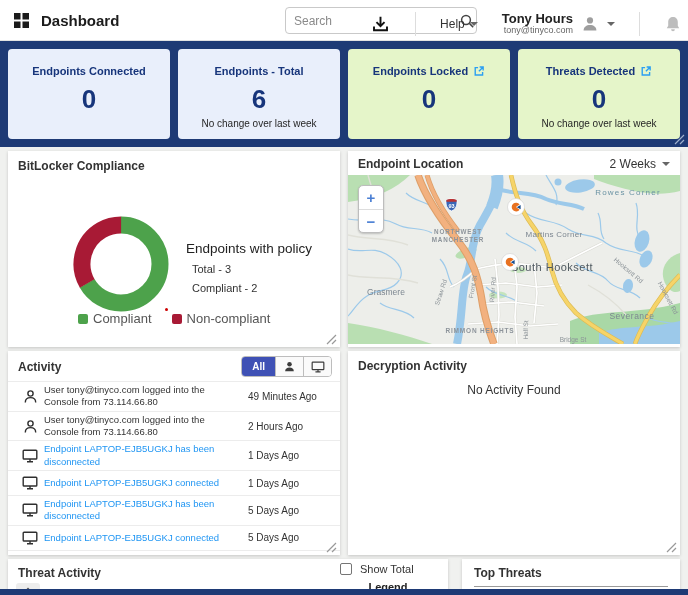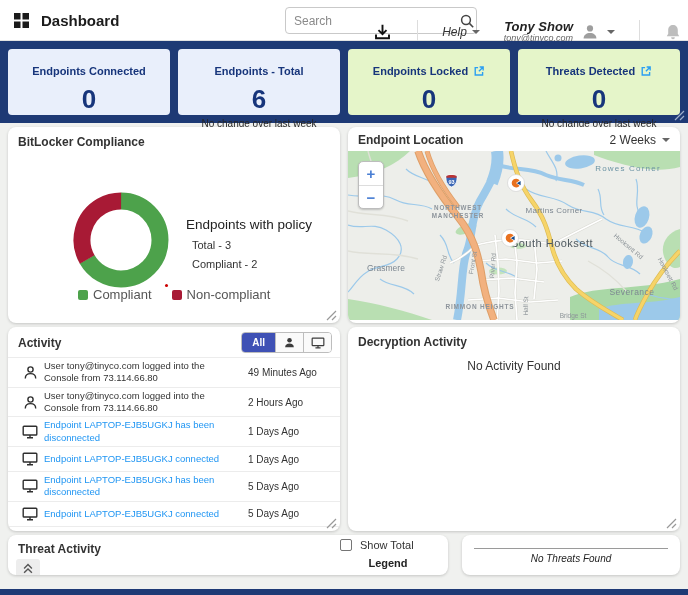--- a/index.html
+++ b/index.html
@@ -12,40 +12,40 @@
     color:#222;
   }
   
   .topbar { height:41px; background:#fff; border-bottom:1px solid #e2e2e2; position:relative; display:flex; align-items:center; }
   .brand { display:flex; align-items:center; gap:12px; margin-left:14px; }
   .brand-title { font-size:15px; font-weight:bold; color:#1c1c1c; }
   .searchbox { position:absolute; left:273px; top:7px; width:192px; height:27px; border:1px solid #c9c9c9; border-radius:4px; background:#fff; display:flex; align-items:center;margin-left:12px; }
   .searchbox input { flex:1; border:none; outline:none; font-size:12px; padding:0 8px; font-family:inherit; color:#333; background:transparent; }
   .searchbox input::placeholder { color:#8a8a8a; }
   .search-btn { width:30px; display:flex; align-items:center; justify-content:center; cursor:pointer; }
-  .top-right { position:absolute; right:6px; top:12px; height:100%; display:flex; align-items:center; gap:24px;font-style:italic; }
+  .top-right { position:absolute; right:6px; top:4px; height:100%; display:flex; align-items:center; gap:24px; }
   .v-div { width:1px; height:24px; background:#ddd; }
   .help { display:flex; align-items:center; gap:5px; font-size:12px; color:#333; cursor:pointer; }
   .userblock { display:flex; align-items:center; gap:7px; cursor:pointer; }
   .usertext { text-align:right; line-height:1.1; }
   .username { font-size:13px; font-weight:bold; color:#222; }
   .useremail { font-size:9px; color:#666; }
   .caret { width:0; height:0; border-left:4px solid transparent; border-right:4px solid transparent; border-top:4px solid #666; }
   
-  .stats-banner { height:82px; background:#1e3a75; padding:8px; display:flex; gap:8px; position:relative; }
+  .stats-banner { height:106px; background:#1e3a75; padding:8px; display:flex; gap:8px; position:relative; }
   .stat-card { flex:1; border-radius:4px; text-align:center; padding-top:12px; }
   .stat-card.blue { background:#e9effb; }
   .stat-card.green { background:#e5f5c9; }
   .stat-title { font-size:11px; font-weight:bold; color:#17357b; display:inline-flex; align-items:center; gap:5px; }
   .stat-value { font-size:26px; font-weight:bold; color:#17357b; margin-top:7px; line-height:1.05; }
   .stat-sub { font-size:10px; color:#262626; margin-top:5px; }
   .banner-handle { position:absolute; right:3px; bottom:2px; }
   
   .content { padding:4px 8px 0 8px; display:grid; grid-template-columns:332px 332px; gap:4px 8px; }
-  .card { background:#fff; border-radius:8px; box-shadow:0 1px 3px rgba(0,0,0,.18); position:relative; overflow:hidden; }
+  .card { background:#fff; border-radius:0; box-shadow:0 1px 3px rgba(0,0,0,.18); position:relative; overflow:hidden; }
   .card-title { font-size:12px; font-weight:bold; color:#333; }
   .resize-handle { position:absolute; right:3px; bottom:2px; }
   
   .bitlocker { height:196px; }
   .bitlocker .card-title { padding:8px 10px 0 10px; }
   .donut-wrap { position:absolute; left:58px; top:58px; width:110px; height:110px; }
   .bl-text { position:absolute; left:178px; top:90px; }
   .bl-heading { font-size:13.5px; color:#222; }
   .bl-line { font-size:11px; color:#333; margin:7px 0 0 6px; }
   .bl-legend { position:absolute; left:70px; top:160px; display:flex; gap:20px; align-items:center; }
@@ -117,21 +117,21 @@
       <path d="M11 3 V12.5 M6.8 8.5 L11 12.8 L15.2 8.5" fill="none" stroke="#111" stroke-width="2"></path>
       <path d="M4.2 13 V17 H17.8 V13" fill="none" stroke="#111" stroke-width="2"></path>
     </svg>
     <div class="v-div"></div>
     <div class="help">
       <span>Help</span>
       <span class="caret"></span>
     </div>
     <div class="userblock">
       <div class="usertext">
-        <div class="username">Tony Show</div>
+        <div class="username">Tony Hours</div>
         <div class="useremail">tony@tinyco.com</div>
       </div>
       <svg width="20" height="20" viewBox="0 0 20 20">
         <circle cx="10" cy="6.4" r="3.1" fill="#9e9e9e"></circle>
         <path d="M3.6 16.5 c0-3.5 2.9-5.4 6.4-5.4 s6.4 1.9 6.4 5.4 z" fill="#9e9e9e"></path>
       </svg>
       <span class="caret"></span>
     </div>
     <div class="v-div"></div>
     <svg width="18" height="19" viewBox="0 0 18 19">
@@ -454,18 +454,19 @@
     </div>
     <div class="ta-right">
       <div class="showtotal">
         <span class="checkbox"></span>
         <span>Show Total</span>
       </div>
       <div class="legend-label">Legend</div>
     </div>
   </div>
   <div class="card topthreats">
+    <div class="card-title">Top Threats</div>
     <hr class="tt-rule">
     <div class="tt-empty">No Threats Found</div>
   </div>
 </div>
 
 <div class="bottom-strip"></div>
 
 </body></html>

